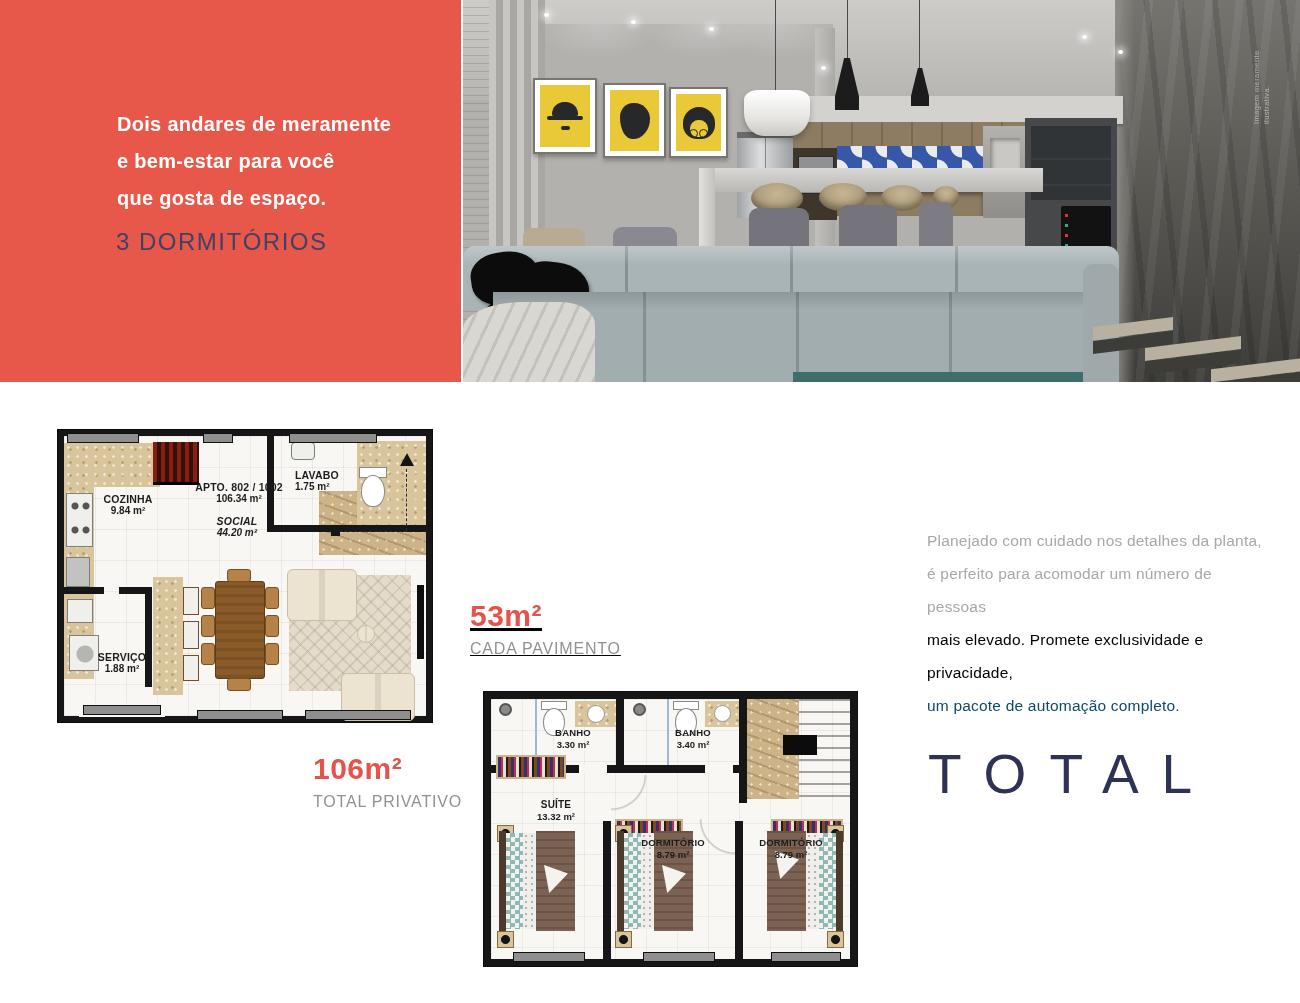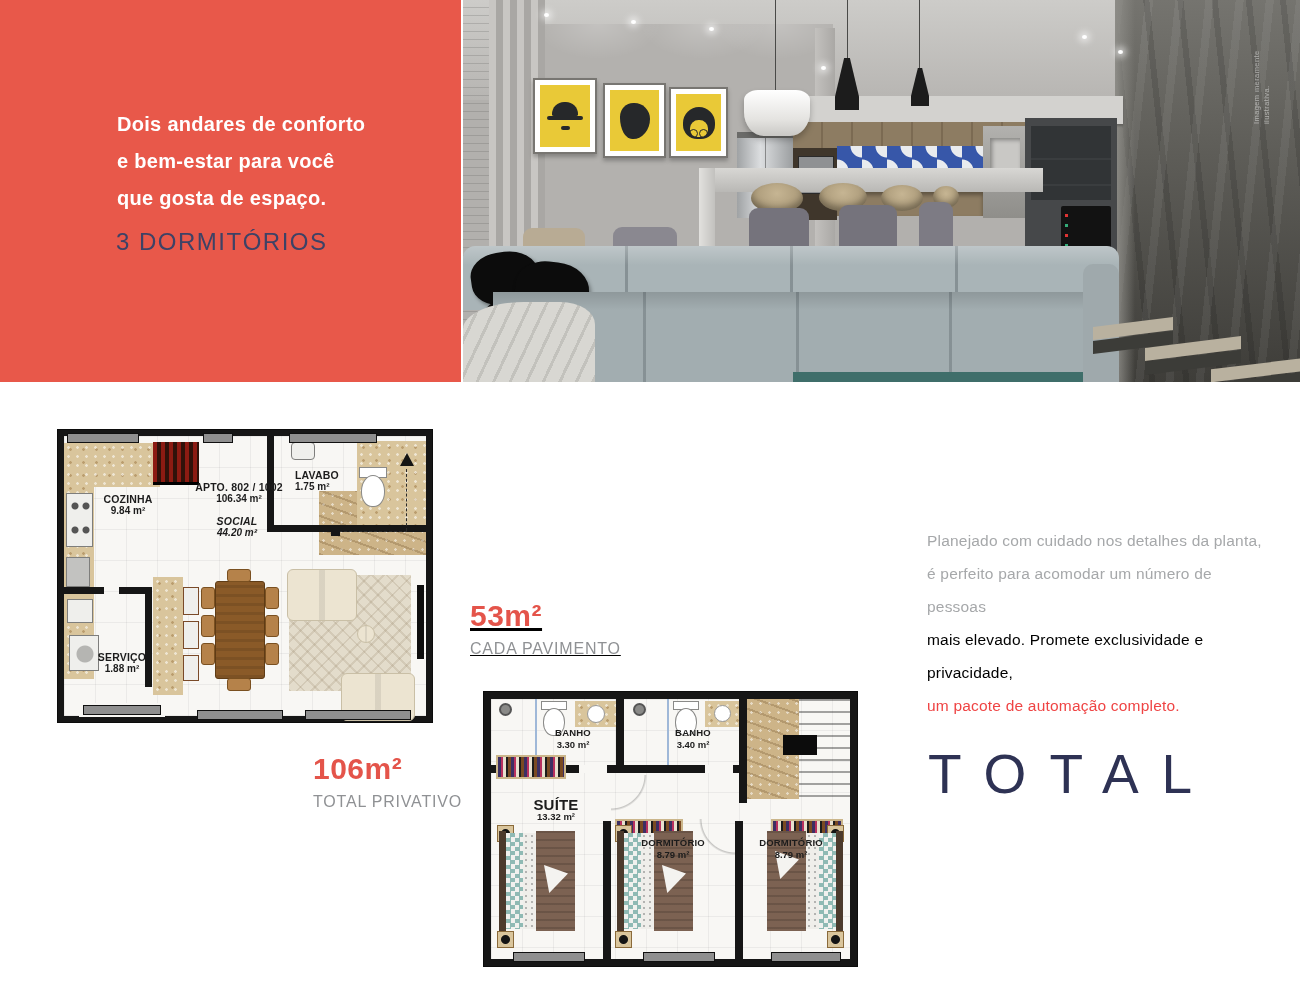--- a/index.html
+++ b/index.html
@@ -151,21 +151,21 @@
   .stat-lab{font-weight:300;font-size:16px;letter-spacing:.8px;margin-top:7px;}
   .desc{position:absolute;left:927px;top:524px;width:340px;}
   .desc-line{font-weight:300;font-size:15.5px;line-height:33px;letter-spacing:.2px;}
   .duplex{position:absolute;left:928px;top:742px;font-size:55px;font-weight:200;letter-spacing:23px;}
 </style>
 </head>
 <body>
 
 <div class="red-panel">
   <div class="headline">
-    <div class="headline-line">Dois andares de conforto</div>
+    <div class="headline-line">Dois andares de meramente</div>
     <div class="headline-line">e bem-estar para você</div>
     <div class="headline-line">que gosta de espaço.</div>
   </div>
   <div class="subhead">3 DORMITÓRIOS</div>
 </div>
 
 <div class="photo">
   <div class="abs ceiling"></div>
   <div class="abs right-wall"></div>
   <div class="abs rw-edge"></div>
@@ -425,33 +425,33 @@
 
   <div class="plabel" style="left:53px;top:36px;width:74px;">
     <div class="n" style="font-size:9.5px;">BANHO</div>
     <div class="a" style="font-size:9.5px;">3.30 m²</div>
   </div>
   <div class="plabel" style="left:173px;top:36px;width:74px;">
     <div class="n" style="font-size:9.5px;">BANHO</div>
     <div class="a" style="font-size:9.5px;">3.40 m²</div>
   </div>
   <div class="plabel" style="left:38px;top:108px;width:70px;">
-    <div class="n" style="font-size:15px;">SUÍTE</div>
+    <div class="n" style="font-size:10px;">SUÍTE</div>
     <div class="a" style="font-size:9.5px;">13.32 m²</div>
   </div>
   <div class="plabel" style="left:150px;top:146px;width:80px;">
     <div class="n" style="font-size:9.5px;">DORMITÓRIO</div>
     <div class="a" style="font-size:9.5px;">8.79 m²</div>
   </div>
   <div class="plabel" style="left:268px;top:146px;width:80px;">
     <div class="n" style="font-size:9.5px;">DORMITÓRIO</div>
     <div class="a" style="font-size:9.5px;">8.79 m²</div>
   </div>
 </div>
 
 <div class="desc">
   <div class="desc-line" style="color:#a6a8aa;">Planejado com cuidado nos detalhes da planta,</div>
   <div class="desc-line" style="color:#a6a8aa;">é perfeito para acomodar um número de pessoas</div>
   <div class="desc-line" style="color:#000000;">mais elevado. Promete exclusividade e privacidade,</div>
-  <div class="desc-line" style="color:#ef4444;">um pacote de automação completo.</div>
+  <div class="desc-line" style="color:#0c4a6e;">um pacote de automação completo.</div>
 </div>
 
 <div class="duplex" style="color:#2e3254;">TOTAL</div>
 
 </body></html>

